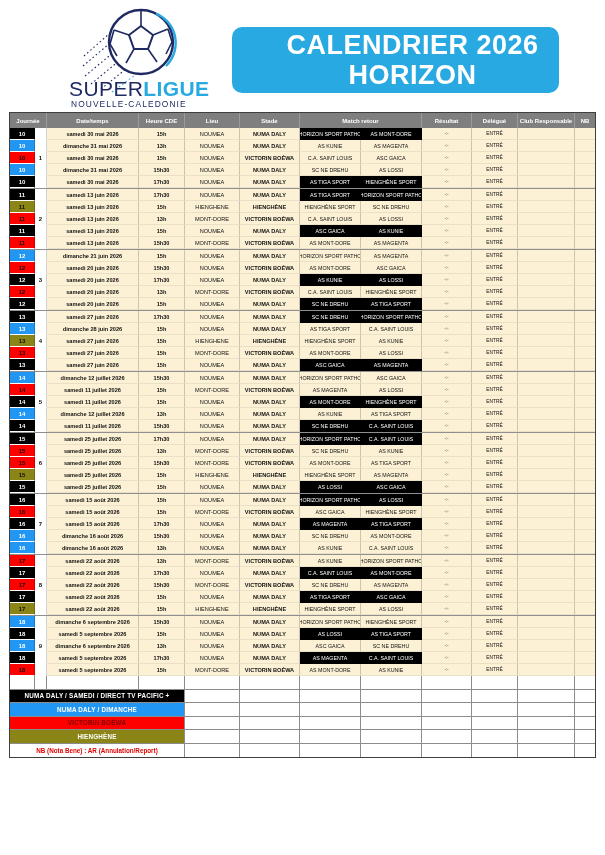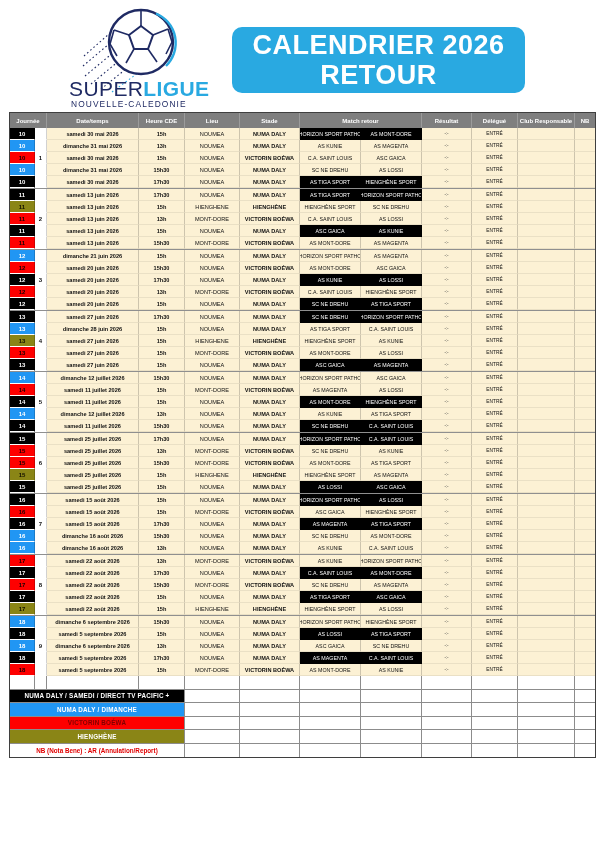--- a/index.html
+++ b/index.html
@@ -83,23 +83,23 @@
       <path d="M 58 26 L 54 40 L 61 52"></path>
     </g>
 
     <text x="13" y="92" font-family="Liberation Sans, sans-serif" font-size="21" fill="#1F2A63" letter-spacing="0.4">
       <tspan>SUPER</tspan><tspan font-weight="bold" fill="#29A9E1">LIGUE</tspan>
     </text>
     <text x="15" y="103" font-family="Liberation Sans, sans-serif" font-size="8.4" fill="#1F2A63" letter-spacing="1.1">NOUVELLE-CALEDONIE</text>
   </svg>
 </div>
 
-<div class="title-box" style="background: rgb(41, 169, 225);">
+<div class="title-box" style="background: rgb(41, 169, 225); padding-left: 34px;">
   <div class="title-line">CALENDRIER 2026</div>
-  <div class="title-line">RETOUR</div>
+  <div class="title-line">HORIZON</div>
 </div>
 
 <div class="cal-table">
   <div class="thead">
     <div>Journée</div>
     <div>Date/temps</div>
     <div>Heure CDE</div>
     <div>Lieu</div>
     <div>Stade</div>
     <div>Match retour</div>

